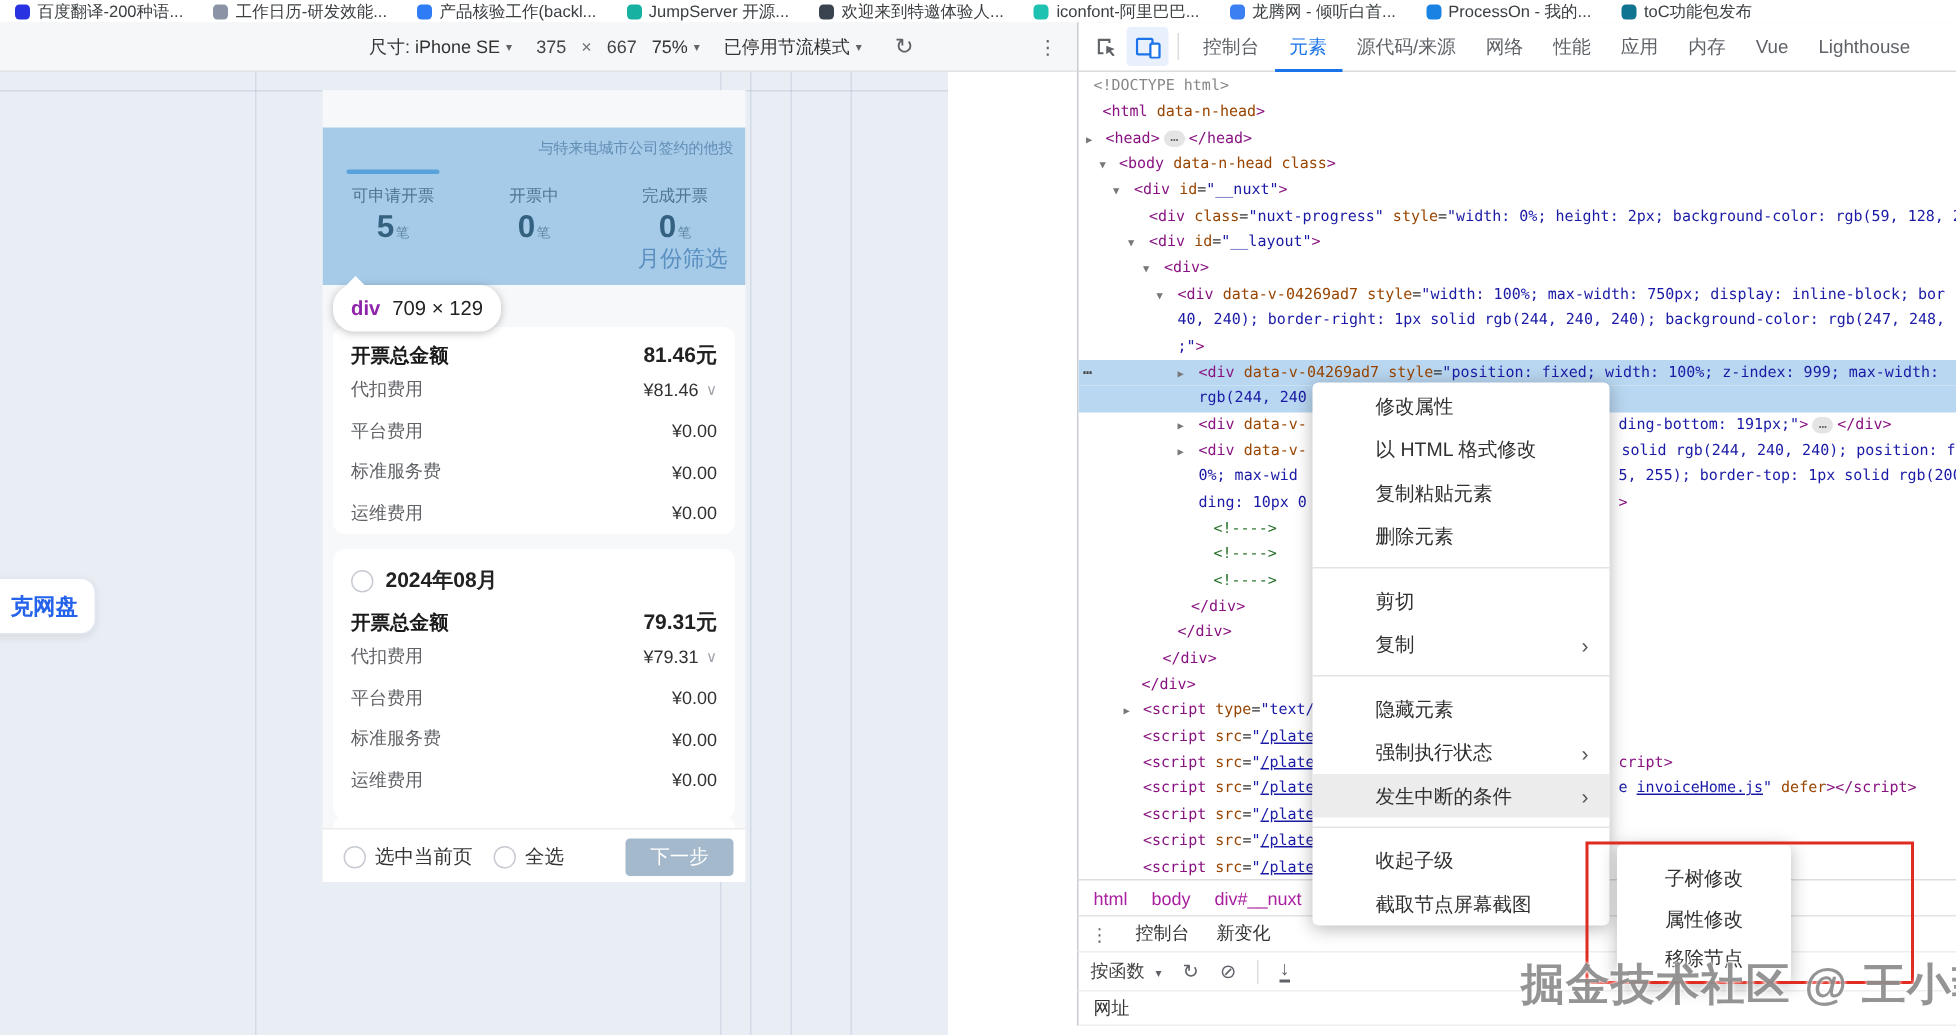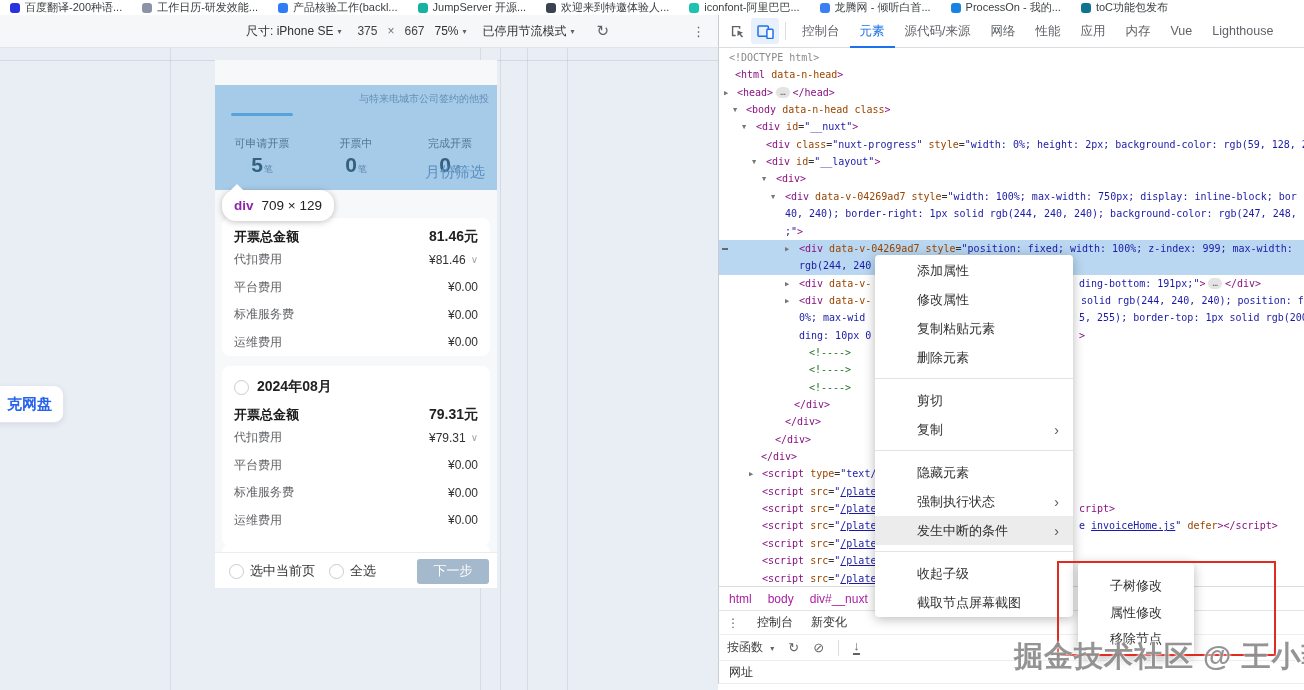--- a/index.html
+++ b/index.html
@@ -28,33 +28,33 @@
     border-bottom:1px solid #dadce0;border-left:1px solid #c9ccd1;display:flex;align-items:center;
     font-size:12.5px;color:#5f6368;box-sizing:border-box;padding-left:4px}
   .dt-ic{width:28px;height:26px;display:flex;align-items:center;justify-content:center;border-radius:3px}
   .dt-ic.devact{background:#e8f0fe}
   .dt-sep{width:1px;height:18px;background:#ddd;margin:0 6px}
   #dttabs{display:flex;height:33px}
   .dt-tab{padding:0 10px;line-height:32px;white-space:nowrap}
   .dt-tab.active{color:#1a73e8;box-shadow:inset 0 -2px 0 #1a73e8}
 
   
-  #stage{position:absolute;top:48px;left:0;width:718px;height:642px;background:#e9edf4;overflow:hidden}
+  #stage{position:absolute;top:48px;left:0;width:632px;height:642px;background:#e9edf4;overflow:hidden}
   .gl{position:absolute;top:0;bottom:0;width:1px;background:rgba(100,125,170,.16)}
   .glh{position:absolute;left:0;right:0;top:12px;height:1px;background:rgba(100,125,170,.18)}
 
   
   #phone{position:absolute;left:215px;top:12px;width:282px;height:528px;background:#f7f8fa;overflow:hidden;z-index:2}
   #phhead{position:absolute;top:25px;left:0;right:0;height:105px;background:#a6cbe9}
   #phnotice{position:absolute;top:7px;right:8px;font-size:10px;color:#628eb4}
   #ptabs{position:absolute;top:28px;left:0;right:0;display:flex}
   .ptab{flex:1;display:flex;flex-direction:column;align-items:center}
   .ptab .ind{width:62px;height:3px;border-radius:2px;background:transparent}
   .ptab.active .ind{background:#57a2da}
-  .ptab .lbl{margin-top:20px;font-size:11px;color:#4d7595}
+  .ptab .lbl{margin-top:7px;font-size:11px;color:#4d7595}
   .ptab .cnt{margin-top:2px;font-size:21px;font-weight:bold;color:#33617f}
   .ptab .cnt small{font-size:9px;font-weight:normal;color:#5c87a5;margin-left:1px}
   #pmonth{position:absolute;right:12px;bottom:8px;font-size:15px;color:#5b8fc0}
   .pcard{position:absolute;left:7px;right:7px;background:#fff;border-radius:8px;padding:0 12px;box-sizing:border-box;overflow:hidden}
   #card1{top:158px;height:138px}
   #card2{top:306px;height:180px}
   #card3{top:484px;height:10px;border-radius:8px 8px 0 0;padding:0}
   .date-row{display:flex;align-items:center;gap:8px;padding-top:12px;font-size:14px;font-weight:bold;color:#222}
   .radio{width:15px;height:15px;border:1px solid #c8ccd2;border-radius:50%;background:#fff;box-sizing:border-box;flex:none}
   .total-row{display:flex;justify-content:space-between;align-items:center;padding-top:10px}
@@ -364,24 +364,24 @@
   </span>
   <span class="pic">↻</span>
   <span class="pic">⊘</span>
   <span class="pdiv"></span>
   <span class="pic dl">↓</span>
 </div>
 <div class="dbar" id="urlrow">网址</div>
 
 <div id="ctxmenu">
     <div class="menu-item">
-      <span>添加属性</span>
-    </div>
-    <div class="menu-item">
       <span>修改属性</span>
+    </div>
+    <div class="menu-item">
+      <span>以 HTML 格式修改</span>
     </div>
     <div class="menu-item">
       <span>复制粘贴元素</span>
     </div>
     <div class="menu-item">
       <span>删除元素</span>
     </div>
     <div class="menu-sep"></div>
     <div class="menu-item">
       <span>剪切</span>

